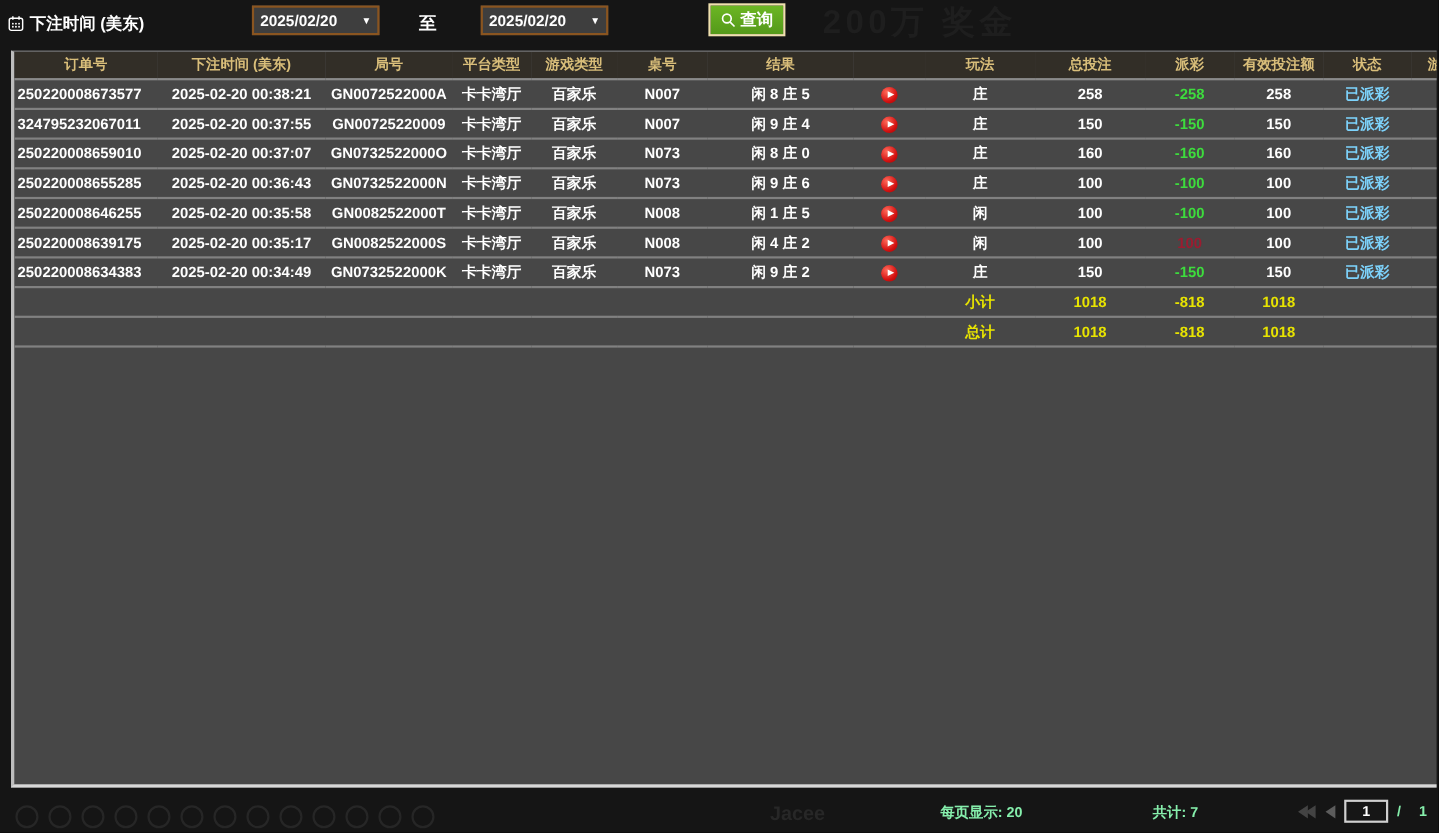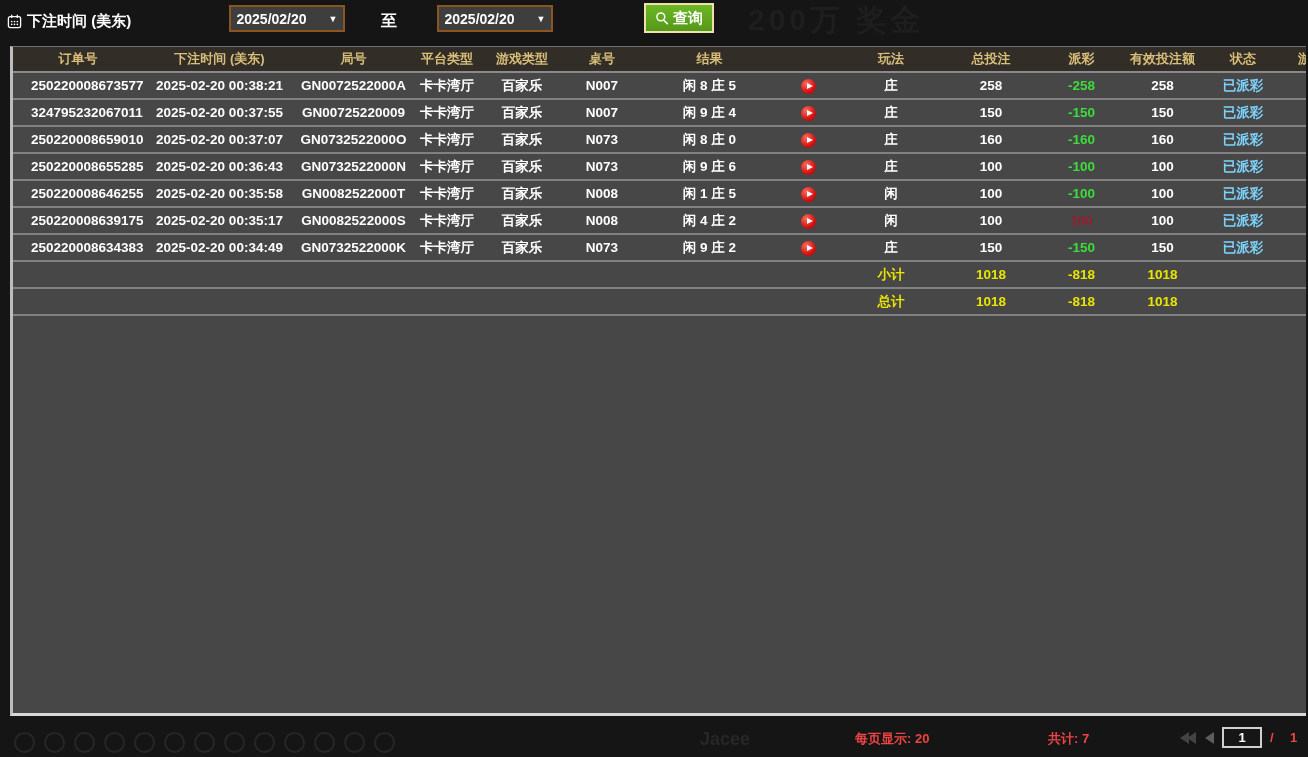--- a/index.html
+++ b/index.html
@@ -32,33 +32,33 @@
   
   .table-wrap { position:absolute; left:10px; top:46px; width:1296px; bottom:41px;
     background:#474747; overflow:hidden;
     border-left:3px solid #bdbdbd; border-top:1px solid #6f6f6f; border-bottom:3px solid #d8d8d8; }
   table { border-collapse:collapse; table-layout:fixed; width:1330px; }
   th { height:25px; background:#322e27; color:#d9be7a; font-size:13px; font-weight:bold;
     text-align:center; border-bottom:2px solid #8a8a8a; white-space:nowrap; overflow:hidden; }
   th.cutoff-col { text-align:left; padding-left:15px; }
   td { height:27px; color:#fff; font-size:13.5px; font-weight:bold; text-align:center;
     border-bottom:2px solid #818181; white-space:nowrap; overflow:hidden; }
-  td.order { text-align:left; padding-left:18px; }
+  td.order { text-align:left; padding-left:3px; }
   td.payout.neg { color:#3ddc3d; }
   td.payout.pos { color:#9b1c30; }
   td.status { color:#7dd3fc; }
   tr.totals td { color:#e8e400; }
   .play-btn { width:15px; height:15px; border-radius:50%; display:inline-flex;
     align-items:center; justify-content:center; cursor:pointer;
     background:radial-gradient(circle at 35% 30%, #ff6a5a, #d31010 62%, #9c0606); }
   .play-tri { width:0; height:0; border-left:6px solid #fff;
     border-top:3.5px solid transparent; border-bottom:3.5px solid transparent; margin-left:2px; }
   
   .footerbar { position:absolute; left:0; bottom:0; width:100%; height:38px; background:transparent; }
-  .footerbar .f-text { position:absolute; top:11px; color:#ef4444; font-size:13px; font-weight:bold; }
+  .footerbar .f-text { position:absolute; top:11px; color:#86efac; font-size:13px; font-weight:bold; }
   .f-pagesize { left:855px; }
   .f-total { left:1048px; }
   .pg-first { position:absolute; left:1180px; top:13px; display:flex; cursor:pointer; }
   .pg-prev { position:absolute; left:1205px; top:13px; display:flex; cursor:pointer; }
   .tri-l { width:0; height:0; border-top:6px solid transparent; border-bottom:6px solid transparent;
     border-right:9px solid #434343; }
   .pg-prev .tri-l { border-right-color:#5c5c5c; }
   .pg-first .tri-l + .tri-l { margin-left:-2px; }
   .page-input { position:absolute; left:1222px; top:8px; width:40px; height:21px;
     background:#161616; border:2px solid #d0d0d0; color:#fff; text-align:center;

